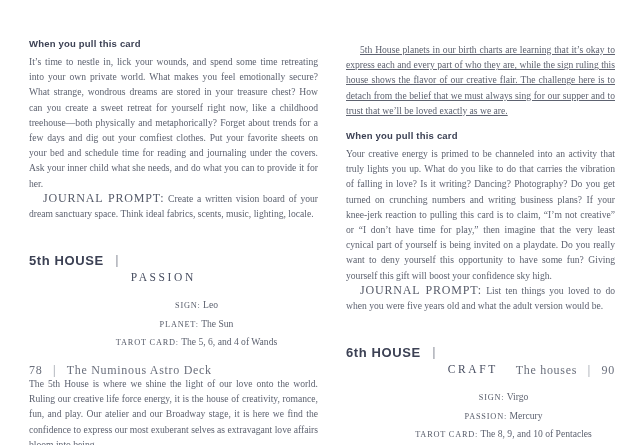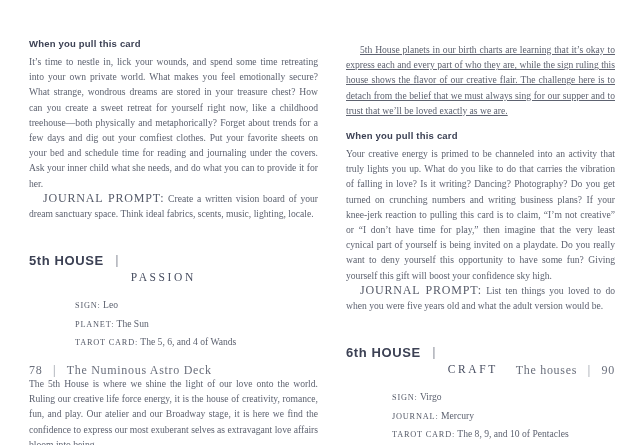--- a/index.html
+++ b/index.html
@@ -59,20 +59,21 @@
     font-family: "Liberation Serif", serif;
     font-weight: normal;
     font-size: 11.5px;
     letter-spacing: 2.6px;
     color: #474d60;
     margin-top: 33px;
   }
   .details {
     margin-left: 46px;
     margin-bottom: 24px;
+    text-align: center;
   }
   .detail-row {
     font-size: 9.6px;
     line-height: 17.6px;
     color: #5d6270;
   }
   .detail-label {
     font-size: 8.3px;
     letter-spacing: 0.8px;
     color: #565b69;
@@ -137,21 +138,21 @@
     <div class="body-para indent"><span class="jp-label">JOURNAL PROMPT:</span><span> List ten things you loved to do when you were five years old and what the adult version would be.</span></div>
 
     <div class="house-heading">
       <span>6th HOUSE</span>
       <span class="divider">|</span>
       <span class="house-theme">CRAFT</span>
     </div>
 
     <div class="details">
       <div class="detail-row"><span class="detail-label">SIGN:</span><span> Virgo</span></div>
-      <div class="detail-row"><span class="detail-label">JOURNAL:</span><span> Mercury</span></div>
+      <div class="detail-row"><span class="detail-label">PASSION:</span><span> Mercury</span></div>
       <div class="detail-row"><span class="detail-label">TAROT CARD:</span><span> The 8, 9, and 10 of Pentacles</span></div>
     </div>
 
     <div class="body-para">The 6th House is our solo laboratory in the deepest woods, complete with medicinal elixirs and epic lone wolf walkabouts. Naturally ruled by witchy herbalist Virgo, this house teaches us to harness the resources on hand, trust in the process, and bow down to our bodies in all their infinite wisdom.</div>
 
     <div class="footer footer-right">
       <span>The houses</span>
       <span class="fsep">|</span>
       <span>90</span>
     </div>

